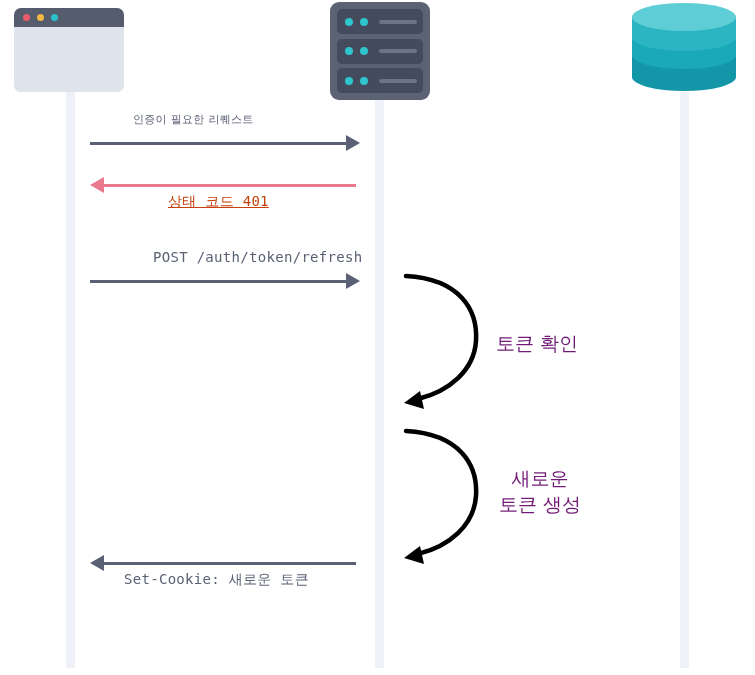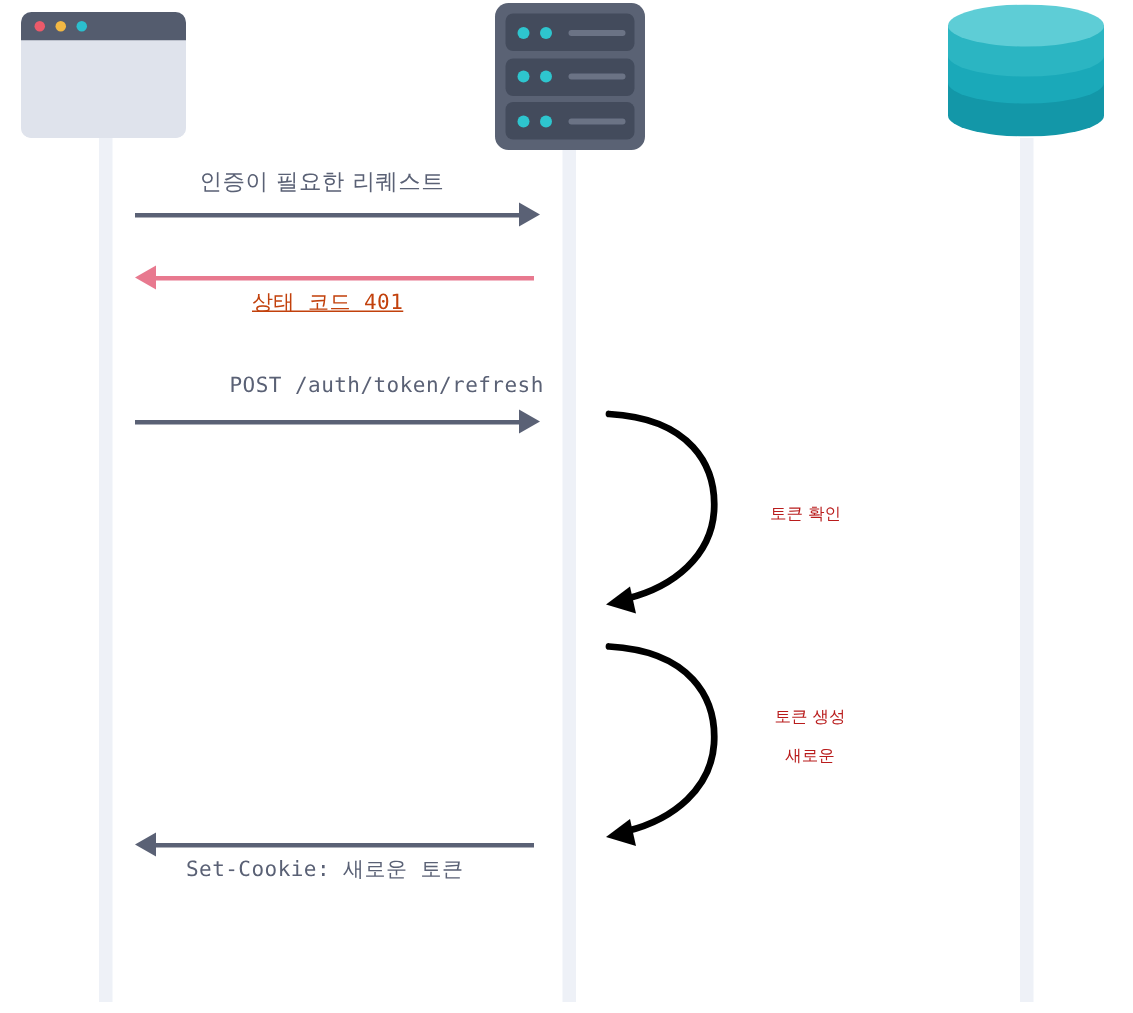--- a/index.html
+++ b/index.html
@@ -87,33 +87,33 @@
   }
   .msg-head {
     position: absolute;
     width: 0; height: 0;
     border-top: 8px solid transparent;
     border-bottom: 8px solid transparent;
   }
   .msg-label {
     position: absolute;
     white-space: nowrap;
-    font-size: 15px;
+    font-size: 11px;
     letter-spacing: 0.3px;
   }
   .mono { font-family: "DejaVu Sans Mono", monospace; font-size: 14px; }
 
   
   .selfloop { position: absolute; }
   .loop-label {
     position: absolute;
     text-align: center;
     white-space: nowrap;
-    font-size: 11px;
-    color: #b91c1c;
+    font-size: 19px;
+    color: #701a75;
     line-height: 26px;
   }
 </style>
 </head>
 <body>
 
 <div id="diagram">
 
   <div class="lifeline lifeline-client"></div>
   <div class="lifeline lifeline-server"></div>
@@ -183,22 +183,22 @@
     <div>토큰 확인</div>
   </div>
 
   <div class="selfloop" style="left:398px; top:420px;">
     <svg width="90" height="150" viewBox="0 0 90 150">
       <path d="M8,11 C62,14 80,45 78,76 C76,105 52,126 20,134" fill="none" stroke="#000000" stroke-width="4.5" stroke-linecap="round"></path>
       <polygon points="22,126 6,138 26,144" fill="#000000"></polygon>
     </svg>
   </div>
   <div class="loop-label" style="left:490px; top:465px; width:100px;">
+    <div>새로운</div>
     <div>토큰 생성</div>
-    <div>새로운</div>
   </div>
 
   <div>
     <div class="msg-line" style="left:104px; top:562px; width:252px; background:#5a6175;"></div>
     <div class="msg-head" style="left:90px; top:555px; border-right:14px solid #5a6175;"></div>
     <div class="msg-label mono" style="left:124px; top:571px; color:#5a6175;text-align:center;">Set-Cookie: 새로운 토큰</div>
   </div>
 
 </div>
 

